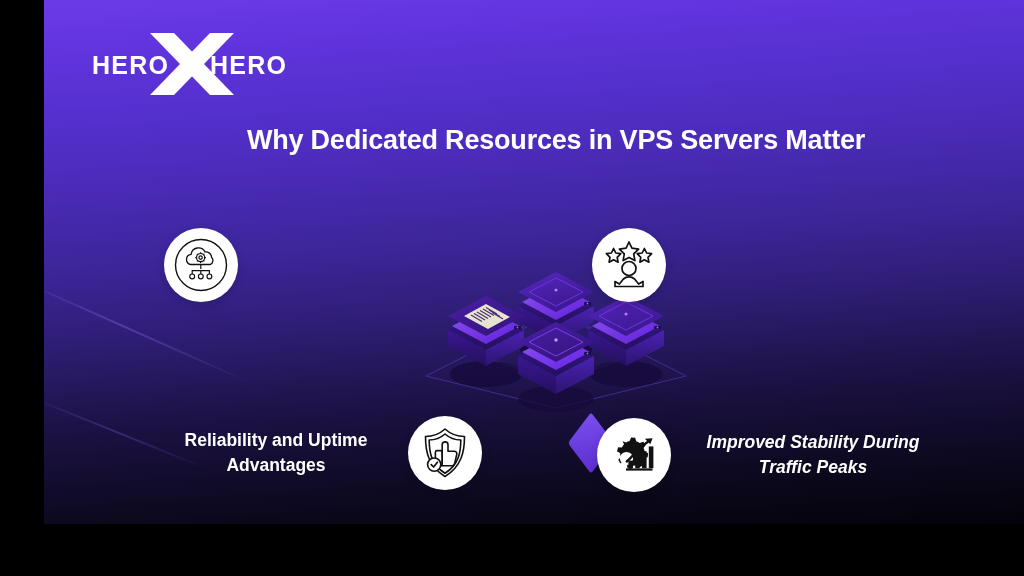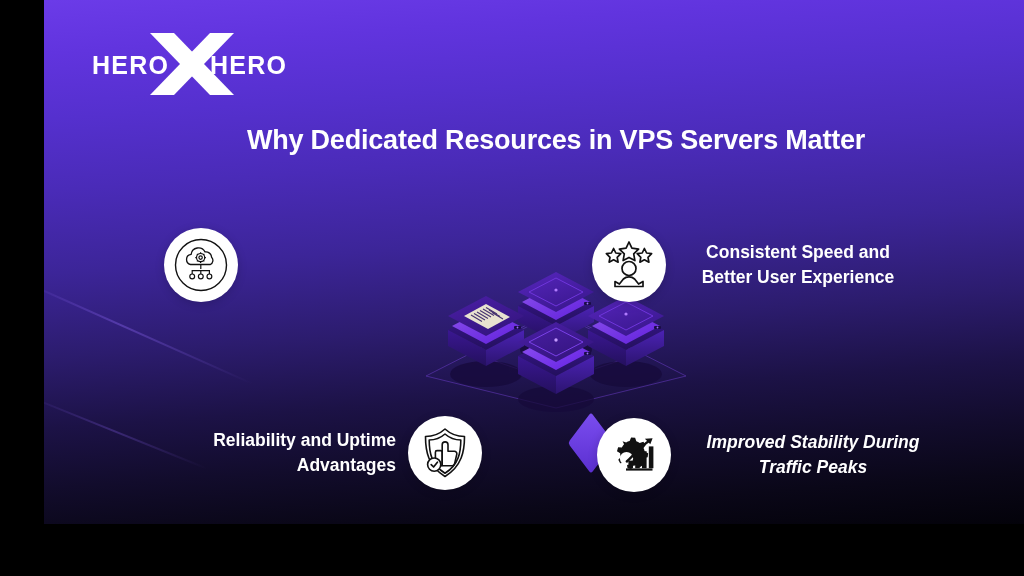--- a/index.html
+++ b/index.html
@@ -131,21 +131,21 @@
     left: 120px; top: 228px;
   }
   #feature-full-control .feature-label {
     width: 222px; text-align: right; margin-right: 17px;
   }
 
   #feature-reliability {
     left: 112px; top: 416px;
   }
   #feature-reliability .feature-label {
-    width: 240px; text-align: right; margin-right: 12px;
+    width: 240px; text-align: center; margin-right: 12px;
   }
 
   
   #feature-consistent-speed {
     left: 548px; top: 228px;
   }
   #feature-consistent-speed .feature-label {
     width: 230px; text-align: center; margin-left: 17px;
   }
 
@@ -329,22 +329,20 @@
           <polygon points="12.6,11.5 14.8,16 19.8,16.7 16.2,20.3 17.1,25.2 12.6,22.8 8.1,25.2 9,20.3 5.4,16.7 10.4,16"></polygon>
 
           <polygon points="43.4,11.5 45.6,16 50.6,16.7 47,20.3 47.9,25.2 43.4,22.8 38.9,25.2 39.8,20.3 36.2,16.7 41.2,16"></polygon>
 
           <circle cx="28" cy="31.5" r="7"></circle>
 
           <path d="M14,49.5 L14,44.5 L18.4,47 L22.4,42 a8.4,8.4 0 0 1 11.2,0 L37.6,47 L42,44.5 L42,49.5 Z"></path>
         </g>
       </svg>
     </div>
-    <div class="feature-label">Consistent Speed and
-Better User Experience</div>
   </div>
 
   <div class="feature" id="feature-reliability">
     <div class="feature-label">Reliability and Uptime
 Advantages</div>
     <div class="icon-badge">
       <svg width="56" height="56" viewBox="0 0 56 56">
         <g fill="none" stroke="#111" stroke-width="1.6" stroke-linejoin="round">
 
           <path d="M28,4 C34,9.5 42,11.5 47.5,11.5 C47.5,26 45,41 28,51.5 C11,41 8.5,26 8.5,11.5 C14,11.5 22,9.5 28,4 Z"></path>

